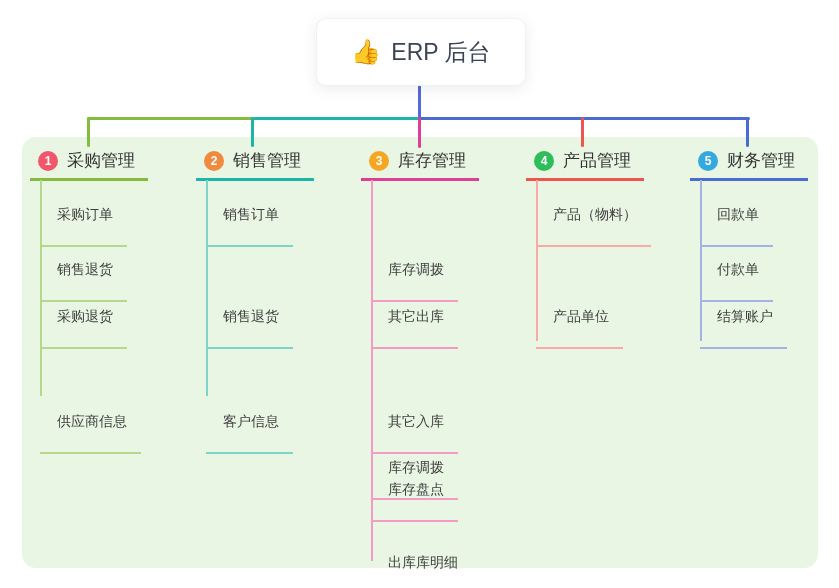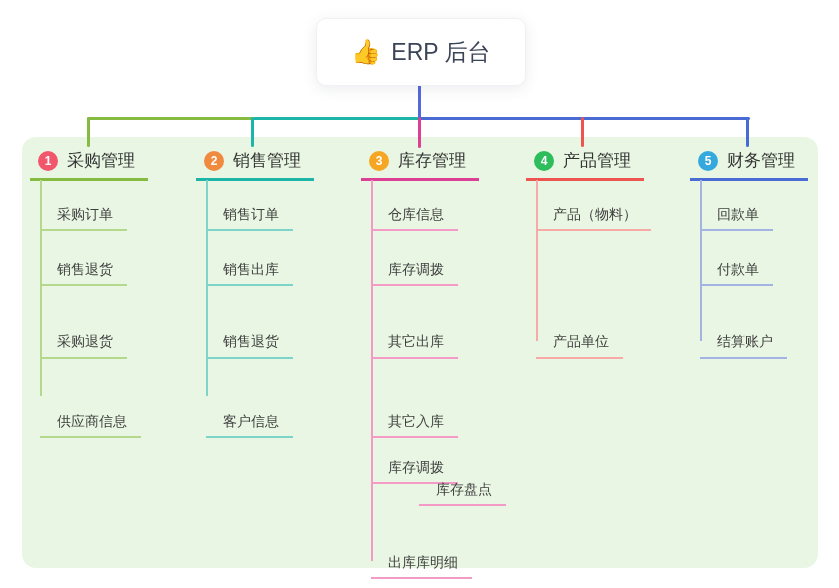--- a/index.html
+++ b/index.html
@@ -51,25 +51,25 @@
   }
   .trunk {
     position:absolute; left:10px; top:31px; width:2px;
     background:var(--cline);
   }
   .b1 .trunk, .b2 .trunk { height:216px; }
   .b3 .trunk { height:381px; }
   .b4 .trunk, .b5 .trunk { height:161px; }
   .child {
     position:absolute; left:10px; white-space:nowrap;
-    padding:0 14px 6px 17px; border-bottom:2px solid var(--cline);
+    padding:0 14px 22px 17px; border-bottom:2px solid var(--cline);
     font-size:14px; line-height:18px; color:#3f3f3f; cursor:pointer;
   }
-  .r0 { top:56px; }  .r1 { top:111px; } .r2 { top:184px;font-family:Liberation Mono, monospace; } .r3 { top:221px;margin-top:42px; }
-  .r4 { top:276px;margin-top:33px; } .r5 { top:331px;margin-left:48px; } .r6 { top:404px; }
+  .r0 { top:56px; }  .r1 { top:111px; } .r2 { top:158px; } .r3 { top:221px;margin-top:42px; }
+  .r4 { top:276px;margin-top:33px; } .r5 { top:331px; } .r6 { top:404px; }
 </style>
 </head>
 <body>
 
 <div class="canvas">
 
   <div class="root-card">
     <span class="root-emoji">👍</span>
     <span>ERP 后台</span>
   </div>
@@ -98,32 +98,30 @@
     <div class="child r3">供应商信息</div>
   </div>
 
   <div class="branch b2" style="--line: #1cb5a8; --cline: #7ed4c8; --badge: #ef8a3e;">
     <div class="head">
       <span class="badge">2</span>
       <span>销售管理</span>
     </div>
     <div class="trunk"></div>
     <div class="child r0">销售订单</div>
-    <div class="child r1">销售出库</div>
     <div class="child r2">销售退货</div>
     <div class="child r3">客户信息</div>
   </div>
 
   <div class="branch b3" style="--line: #dd3f94; --cline: #f49ac6; --badge: #f5a623;">
     <div class="head">
       <span class="badge">3</span>
       <span>库存管理</span>
     </div>
     <div class="trunk"></div>
-    <div class="child r0">仓库信息</div>
     <div class="child r1">库存调拨</div>
     <div class="child r2">其它出库</div>
     <div class="child r3">其它入库</div>
     <div class="child r4">库存调拨</div>
     <div class="child r5">库存盘点</div>
     <div class="child r6">出库库明细</div>
   </div>
 
   <div class="branch b4" style="--line: #ee5550; --cline: #f7aaa6; --badge: #2ebd5b;">
     <div class="head">

